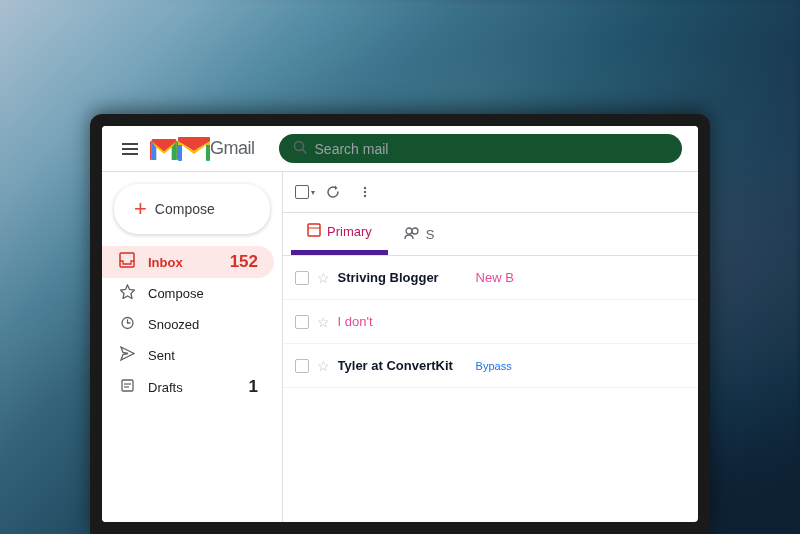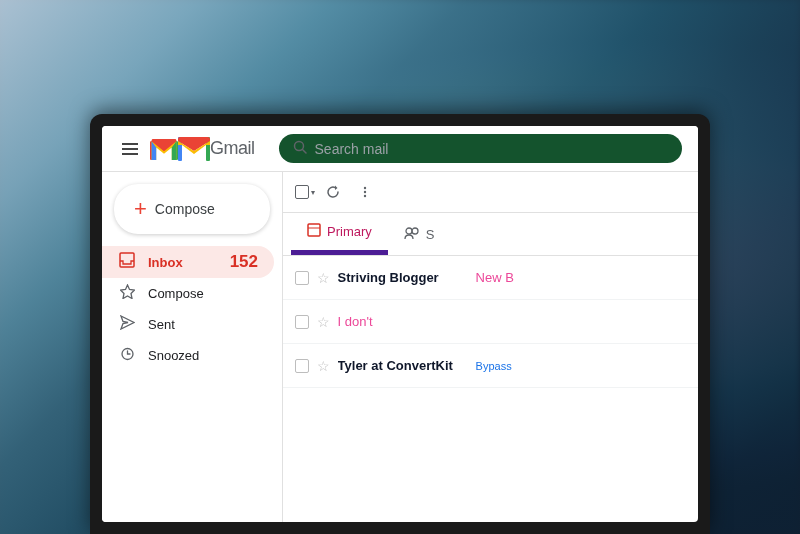--- a/index.html
+++ b/index.html
@@ -416,36 +416,47 @@
             <svg width="15" height="15" viewBox="0 0 15 15" fill="none">
               <polygon points="7.5,1 9.5,5.5 14.5,6 11,9.5 12,14.5 7.5,12 3,14.5 4,9.5 0.5,6 5.5,5.5" stroke="#5f6368" stroke-width="1.3" fill="none"></polygon>
             </svg>
           </span>
           <span>Compose</span>
         </div>
 
         <div class="nav-item">
           <span class="nav-icon">
             <svg width="15" height="15" viewBox="0 0 15 15" fill="none">
-              <polygon points="1,1 14,7.5 1,14 3,8.5 8,7.5 3,6.5" stroke="#5f6368" stroke-width="1.3" fill="none"></polygon>
+              <circle cx="7.5" cy="8" r="5.5" stroke="#5f6368" stroke-width="1.3"></circle>
+              <path d="M7.5 5 L7.5 8 L10 8" stroke="#5f6368" stroke-width="1.3" stroke-linecap="round"></path>
             </svg>
           </span>
-          <span>Sent</span>
+          <span>Snoozed</span>
         </div>
 
         <div class="nav-item">
           <span class="nav-icon">
             <svg width="15" height="15" viewBox="0 0 15 15" fill="none">
-              <circle cx="7.5" cy="8" r="5.5" stroke="#5f6368" stroke-width="1.3"></circle>
-              <path d="M7.5 5 L7.5 8 L10 8" stroke="#5f6368" stroke-width="1.3" stroke-linecap="round"></path>
+              <polygon points="1,1 14,7.5 1,14 3,8.5 8,7.5 3,6.5" stroke="#5f6368" stroke-width="1.3" fill="none"></polygon>
             </svg>
           </span>
-          <span>Snoozed</span>
-        </div>
-
+          <span>Sent</span>
+        </div>
+
+        <div class="nav-item">
+          <span class="nav-icon">
+            <svg width="15" height="15" viewBox="0 0 15 15" fill="none">
+              <rect x="2" y="2" width="11" height="11" rx="1" stroke="#5f6368" stroke-width="1.3" fill="none"></rect>
+              <line x1="4" y1="6" x2="11" y2="6" stroke="#5f6368" stroke-width="1.2"></line>
+              <line x1="4" y1="9" x2="9" y2="9" stroke="#5f6368" stroke-width="1.2"></line>
+            </svg>
+          </span>
+          <span>Drafts</span>
+          <span class="badge">1</span>
+        </div>
       </div>
 
       <div class="main-content">
 
         <div class="toolbar">
           <div class="checkbox-area">
             <div class="checkbox-square"></div>
             <span class="chevron-small">▾</span>
           </div>
           <button class="toolbar-btn">

